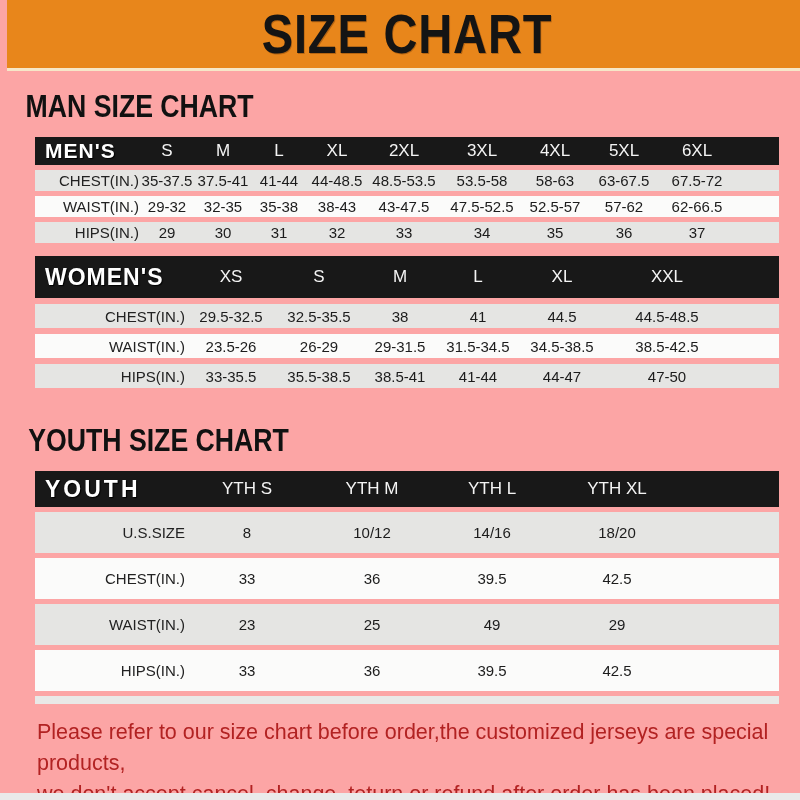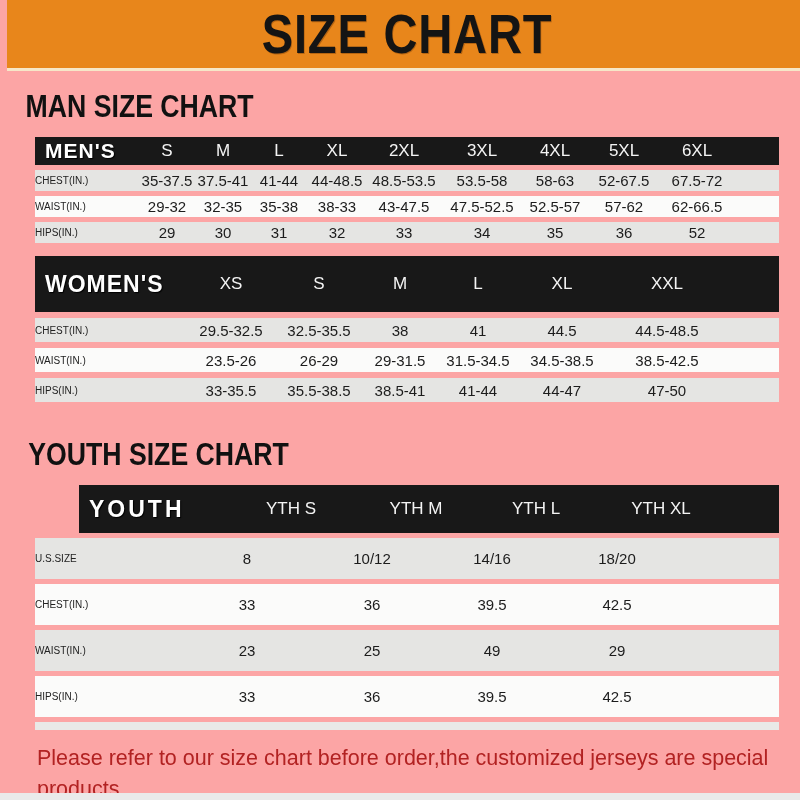--- a/index.html
+++ b/index.html
@@ -34,38 +34,38 @@
   .men-heading   { margin-top:19px; }
   .women-heading { margin-top:26px; }
   .youth-heading { margin-top:36px; }
   
   .size-table { margin:13px 28px 0 28px; }
   .thead {
     background:#181818; color:#fff;
     display:grid; align-items:center;
   }
   .thead-men   { height:28px; }
-  .thead-women { height:56px; }
-  .thead-youth { height:48px;margin-left:44px; }
+  .thead-women { height:42px; }
+  .thead-youth { height:36px; }
   .corner-label {
     font-weight:bold; padding-left:10px; letter-spacing:1px;
     text-shadow:1px 1px 1px #000;
   }
   .thead-men   .corner-label { font-size:21px; }
   .thead-women .corner-label { font-size:23px; }
   .thead-youth .corner-label { font-size:23px; letter-spacing:3px; }
   .size-cell { text-align:center; font-size:17px; color:#f4f4f4; }
   .trow {
     display:grid; align-items:center;
     color:#1c1c1c; font-size:15px;
   }
   .trow-men   { height:21px; margin-top:5px; }
   .trow-women { height:24px; margin-top:6px; }
   .trow-youth { height:41px; margin-top:5px; }
-  .row-label { text-align:left; font-size:10px; color:#222; }
+  .row-label { text-align:right; font-size:15px; color:#222; }
   .cell { text-align:center; }
   .bg-gray  { background:#e5e5e3; }
   .bg-white { background:#fbfbfa; }
   .table-foot-strip { height:8px; margin-top:5px; background:#e9e9e7; }
   
   .grid-men   { grid-template-columns:104px 56px 56px 56px 60px 74px 82px 64px 74px 72px 1fr; }
   .grid-women { grid-template-columns:150px 92px 84px 78px 78px 90px 120px 1fr; }
   .grid-youth { grid-template-columns:150px 124px 126px 114px 136px 1fr; }
   
   .footer-note {
@@ -107,50 +107,50 @@
 
       <div class="trow trow-men grid-men bg-gray">
         <div class="row-label">CHEST(IN.)</div>
         <div class="cell">35-37.5</div>
         <div class="cell">37.5-41</div>
         <div class="cell">41-44</div>
         <div class="cell">44-48.5</div>
         <div class="cell">48.5-53.5</div>
         <div class="cell">53.5-58</div>
         <div class="cell">58-63</div>
-        <div class="cell">52-67.5</div>
+        <div class="cell">63-67.5</div>
         <div class="cell">67.5-72</div>
         <div></div>
       </div>
 
       <div class="trow trow-men grid-men bg-white">
         <div class="row-label">WAIST(IN.)</div>
         <div class="cell">29-32</div>
         <div class="cell">32-35</div>
         <div class="cell">35-38</div>
-        <div class="cell">38-33</div>
+        <div class="cell">38-43</div>
         <div class="cell">43-47.5</div>
         <div class="cell">47.5-52.5</div>
         <div class="cell">52.5-57</div>
         <div class="cell">57-62</div>
         <div class="cell">62-66.5</div>
         <div></div>
       </div>
 
       <div class="trow trow-men grid-men bg-gray">
         <div class="row-label">HIPS(IN.)</div>
         <div class="cell">29</div>
         <div class="cell">30</div>
         <div class="cell">31</div>
         <div class="cell">32</div>
         <div class="cell">33</div>
         <div class="cell">34</div>
         <div class="cell">35</div>
         <div class="cell">36</div>
-        <div class="cell">52</div>
+        <div class="cell">37</div>
         <div></div>
       </div>
     </div>
   </section>
 
   <section>
 
     <div class="size-table">
       <div class="thead thead-women grid-women">
         <div class="corner-label">WOMEN'S</div>

